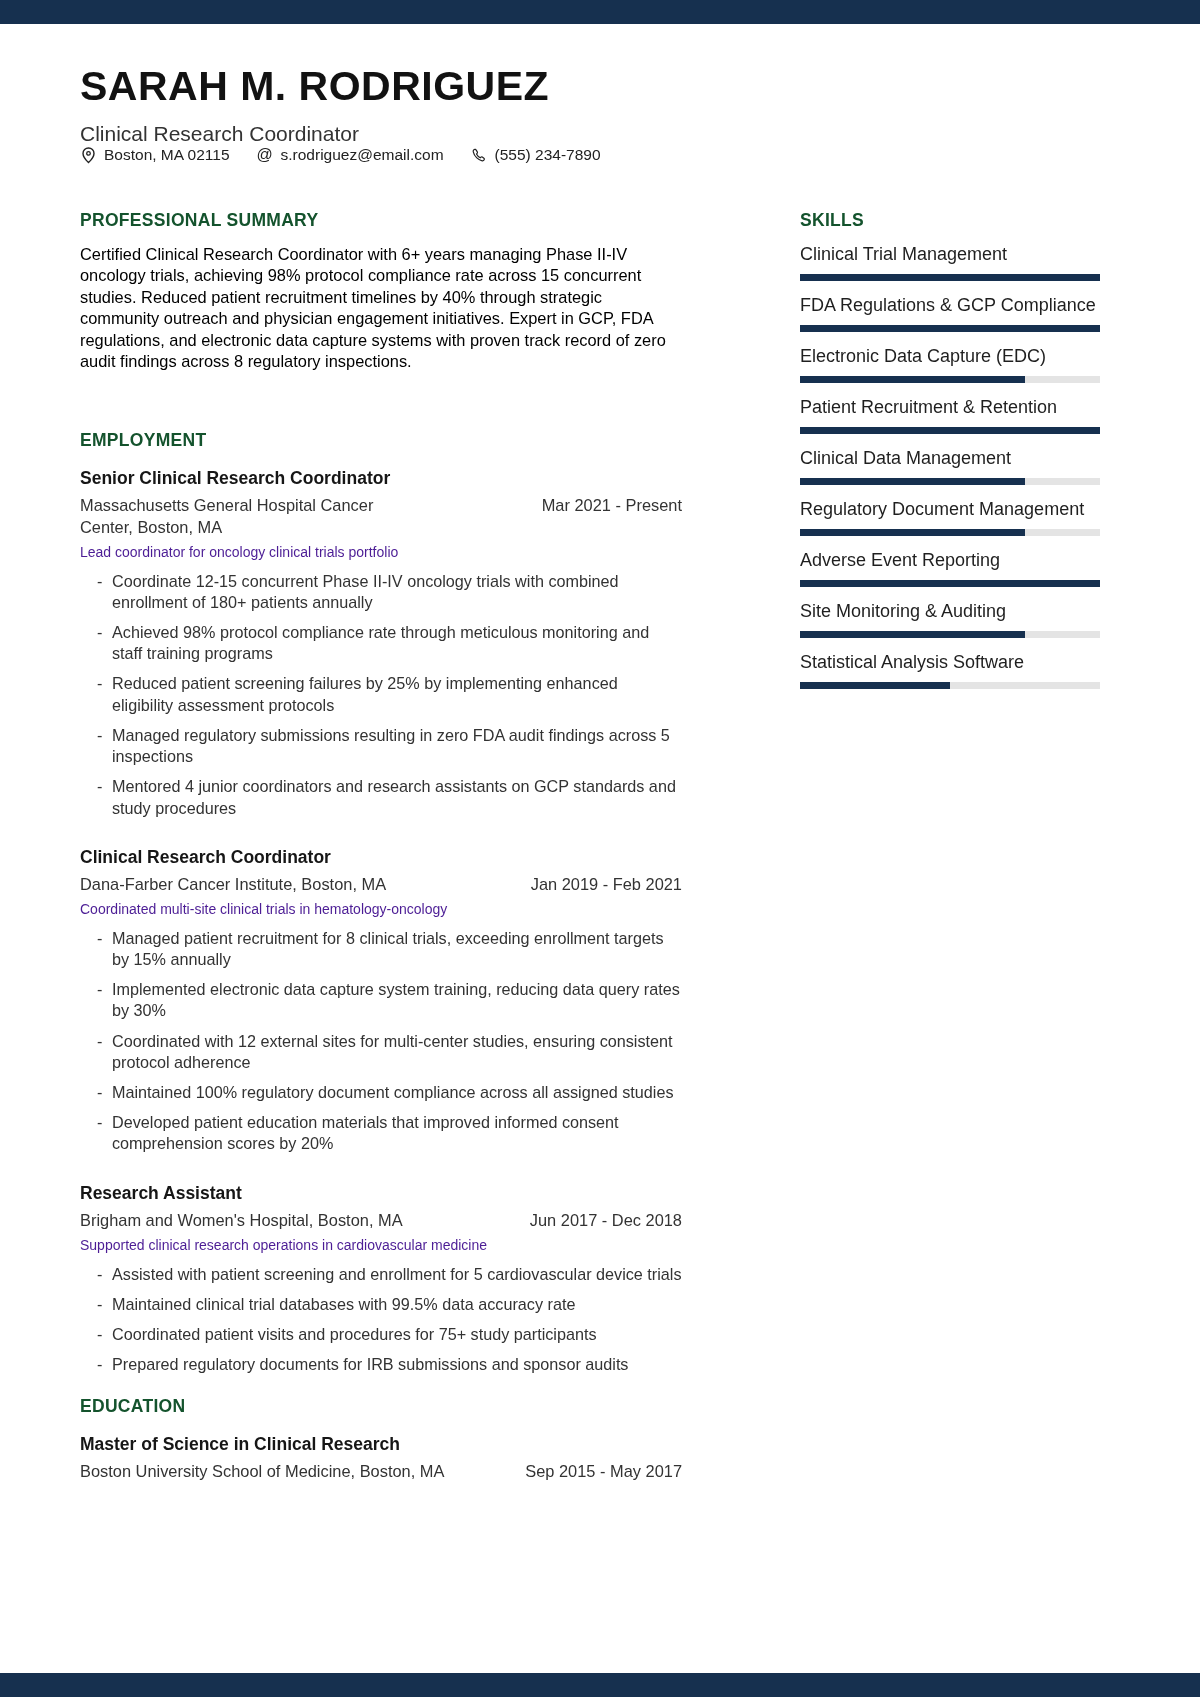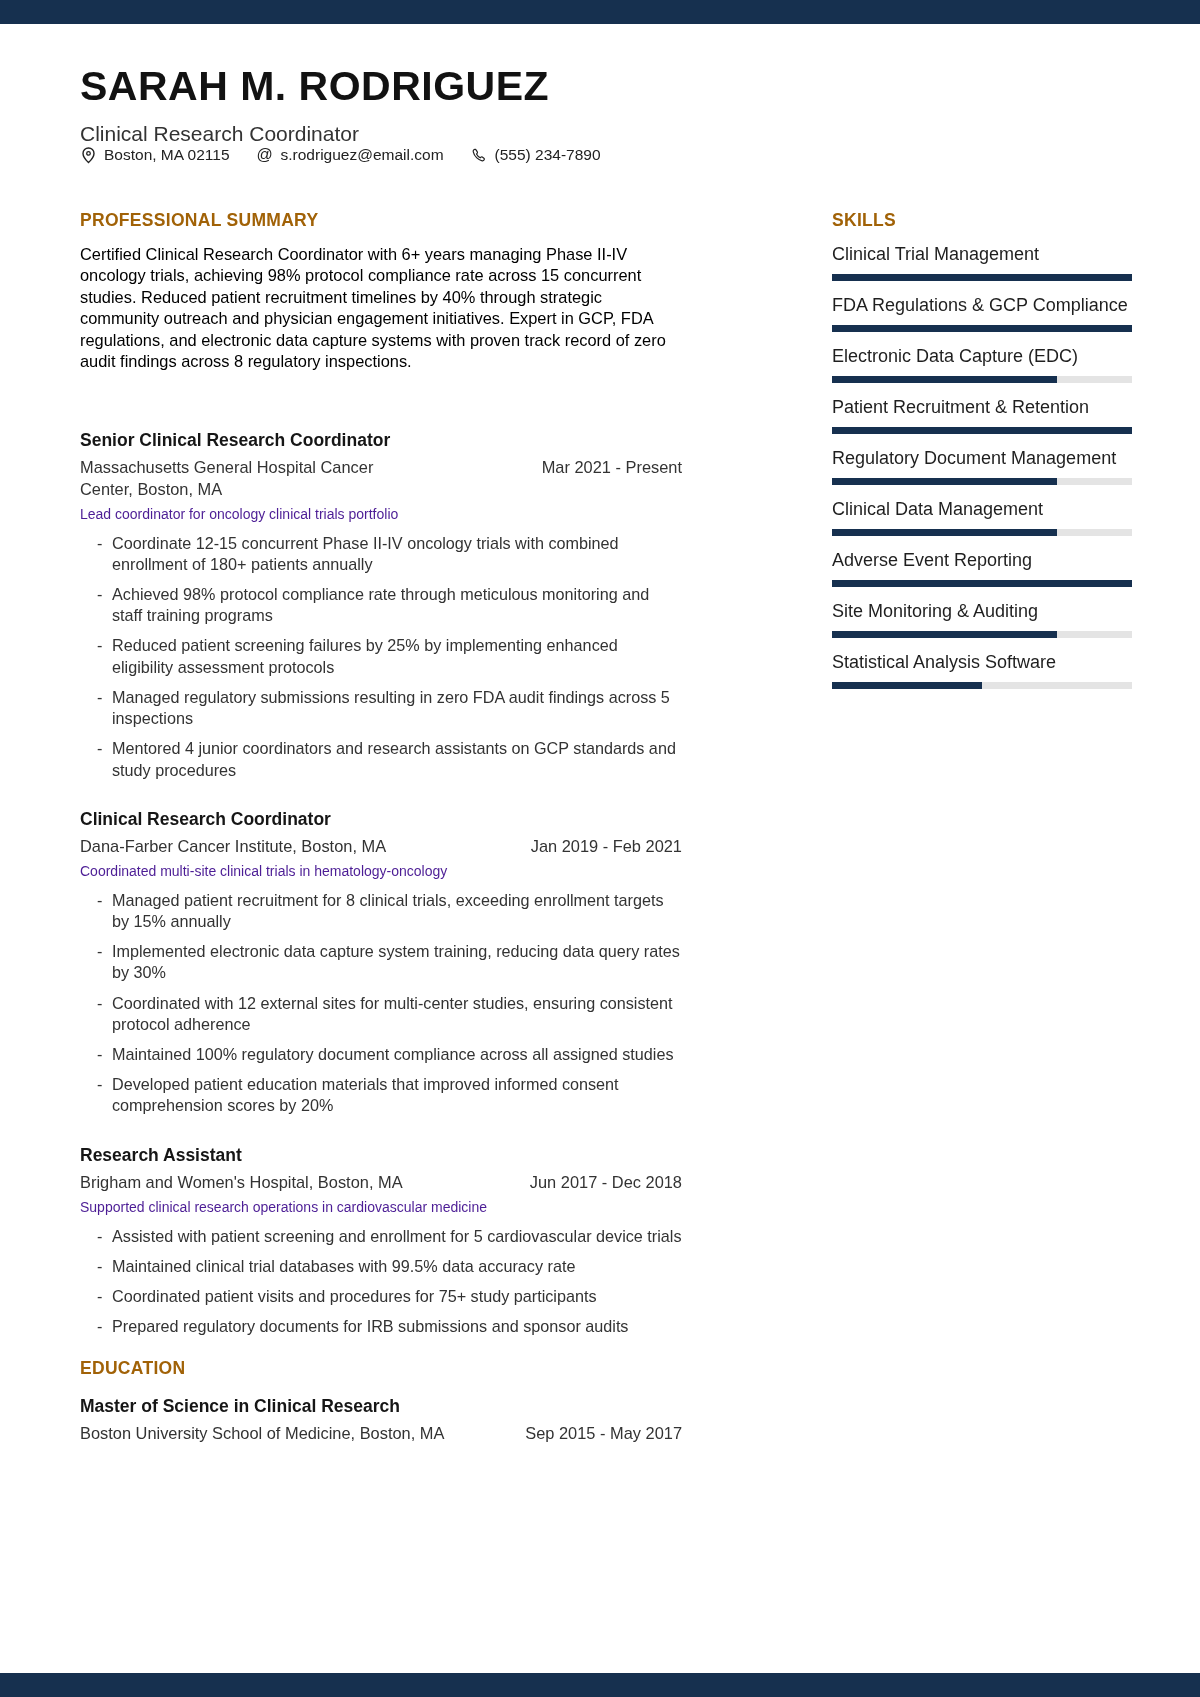--- a/index.html
+++ b/index.html
@@ -7,38 +7,38 @@
     width:1200px;height:1697px;
     background:#ffffff;
     font-family:"Liberation Sans", sans-serif;
     color:#333333;
     position:relative;
     overflow:hidden;
   }
   .accent-bar{position:absolute;left:0;width:1200px;height:24px;background:#16304f;}
   .accent-bar.top{top:0;}
   .accent-bar.bottom{bottom:0;}
-  .page{padding:66px 68px 0 80px;}
+  .page{padding:66px 100px 0 80px;}
 
   
   .name{font-size:41px;font-weight:700;letter-spacing:0.5px;color:#121212;line-height:1.0;}
   .headline{margin-top:15px;font-size:21px;color:#333333;}
   .contact{display:flex;align-items:center;gap:27px;font-size:15.5px;color:#222222;}
   .contact-item{display:flex;align-items:center;gap:8px;}
   .cicon{width:16px;height:16px;flex:0 0 auto;display:inline-flex;align-items:center;justify-content:center;}
   .cicon svg{display:block;}
   .at-glyph{font-size:16px;color:#222;font-weight:400;line-height:1;}
 
   
   .columns{display:flex;justify-content:space-between;margin-top:46px;}
   .col-left{width:602px;}
   .col-right{width:300px;}
 
   .section-heading{
-    font-size:17.5px;font-weight:700;color:#a16207;
+    font-size:17.5px;font-weight:700;color:#14532d;
     letter-spacing:0.3px;margin:0 0 13px 0;
   }
 
   
   .summary-text{font-size:16.4px;line-height:1.31;color:#000000;}
 
   
   .section-employment{margin-top:57px;}
   .job{margin-top:17px;}
   .job + .job{margin-top:28px;}
@@ -103,20 +103,21 @@
   <div class="columns">
 
     <div class="col-left">
 
       <div class="section-summary">
         <h2 class="section-heading">PROFESSIONAL SUMMARY</h2>
         <div class="summary-text">Certified Clinical Research Coordinator with 6+ years managing Phase II-IV oncology trials, achieving 98% protocol compliance rate across 15 concurrent studies. Reduced patient recruitment timelines by 40% through strategic community outreach and physician engagement initiatives. Expert in GCP, FDA regulations, and electronic data capture systems with proven track record of zero audit findings across 8 regulatory inspections.</div>
       </div>
 
       <div class="section-employment">
+        <h2 class="section-heading">EMPLOYMENT</h2>
         <div id="jobs">
   <div class="job">
     <div class="job-title">Senior Clinical Research Coordinator</div>
     <div class="meta-row">
       <div class="meta-org">Massachusetts General Hospital Cancer Center, Boston, MA</div>
       <div class="meta-dates">Mar 2021 - Present</div>
     </div>
     <div class="job-summary">Lead coordinator for oncology clinical trials portfolio</div>
     <ul class="bullets">
   <li>
@@ -249,48 +250,48 @@
   </div>
 
   <div class="skill">
     <div class="skill-label">Patient Recruitment &amp; Retention</div>
     <div class="skill-track">
       <div class="skill-fill" style="width: 100%;"></div>
     </div>
   </div>
 
   <div class="skill">
+    <div class="skill-label">Clinical Data Management</div>
+    <div class="skill-track">
+      <div class="skill-fill" style="width: 75%;"></div>
+    </div>
+  </div>
+
+  <div class="skill">
     <div class="skill-label">Regulatory Document Management</div>
     <div class="skill-track">
       <div class="skill-fill" style="width: 75%;"></div>
     </div>
   </div>
 
-  <div class="skill">
-    <div class="skill-label">Clinical Data Management</div>
+
+  <div class="skill">
+    <div class="skill-label">Adverse Event Reporting</div>
+    <div class="skill-track">
+      <div class="skill-fill" style="width: 100%;"></div>
+    </div>
+  </div>
+
+  <div class="skill">
+    <div class="skill-label">Site Monitoring &amp; Auditing</div>
     <div class="skill-track">
       <div class="skill-fill" style="width: 75%;"></div>
     </div>
   </div>
 
-
-  <div class="skill">
-    <div class="skill-label">Adverse Event Reporting</div>
-    <div class="skill-track">
-      <div class="skill-fill" style="width: 100%;"></div>
-    </div>
-  </div>
-
-  <div class="skill">
-    <div class="skill-label">Site Monitoring &amp; Auditing</div>
-    <div class="skill-track">
-      <div class="skill-fill" style="width: 75%;"></div>
-    </div>
-  </div>
-
   <div class="skill">
     <div class="skill-label">Statistical Analysis Software</div>
     <div class="skill-track">
       <div class="skill-fill" style="width: 50%;"></div>
     </div>
   </div>
 </div>
     </div>
 
   </div>

